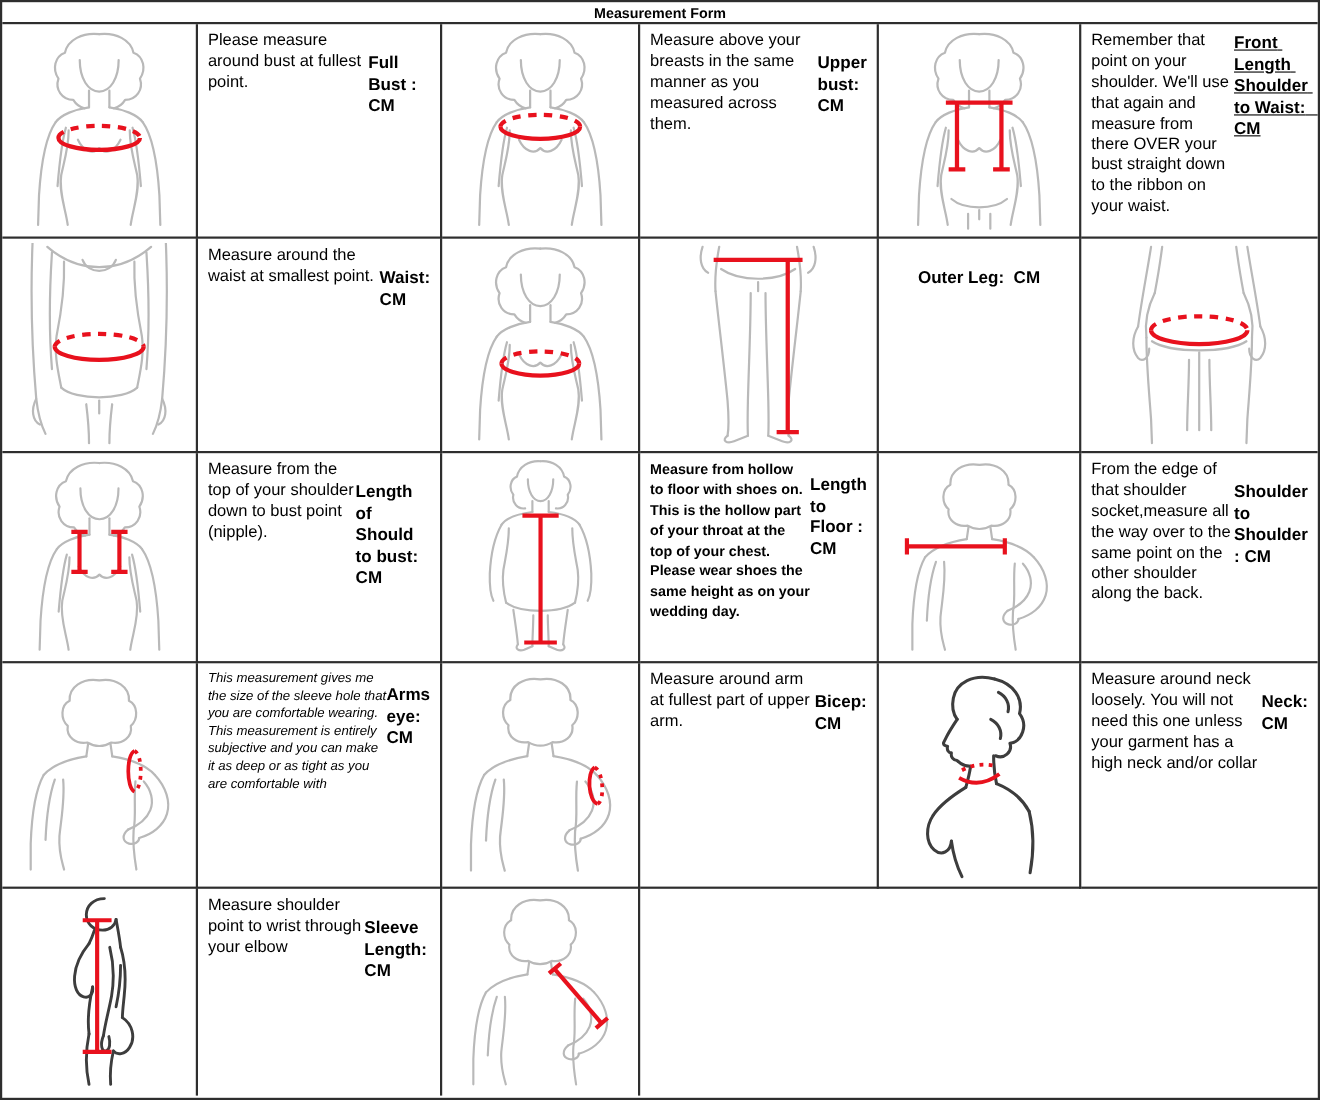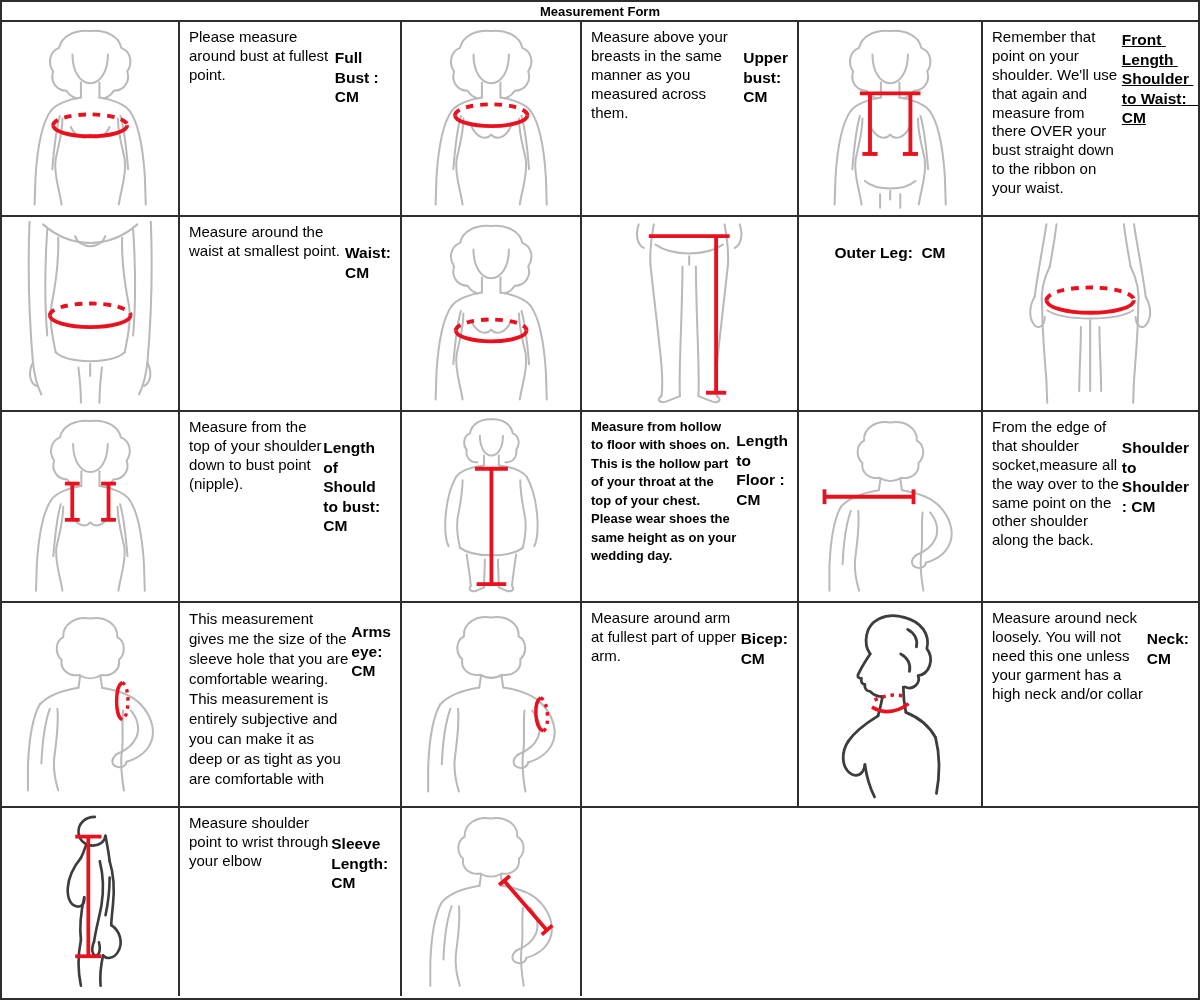--- a/index.html
+++ b/index.html
@@ -31,21 +31,21 @@
   .fig-cell { display:flex; align-items:center; justify-content:center; padding:2px; }
   .fig-cell svg { height:98%; max-width:98%; }
   .text-cell {
     padding:6px 9px;
     display:flex; flex-direction:row; justify-content:center;
     font-size:15px; line-height:1.26;
   }
   .desc { white-space:pre-wrap; }
   .label { font-weight:bold; font-size:15.5px; margin-top:20px; white-space:pre-wrap; }
   .tight .label { margin-top:2px;text-decoration:underline; }
-  .small .desc { font-size:15px; line-height:1.33; }
+  .small .desc { font-size:12px; line-height:1.33;font-style:italic; }
   .smallbold .desc { font-size:13px; font-weight:600; line-height:1.42; }
   .small .label, .smallbold .label { margin-top:13px; }
   
   .ink  { fill:none; stroke:#b9b9b9; stroke-width:1.2; stroke-linecap:round; stroke-linejoin:round; }
   .dark { fill:none; stroke:#3d3d3d; stroke-width:1.6; stroke-linecap:round; stroke-linejoin:round; }
   .red  { fill:none; stroke:#e8111d; stroke-width:2.3; stroke-linecap:butt; }
   .red.thin { stroke-width:2; }
   .dash { stroke-dasharray:4.5 4; }
   .dots { stroke-dasharray:2 2.8; stroke-width:2; }
   .hidden-defs { position:absolute; width:0; height:0; overflow:hidden; }

